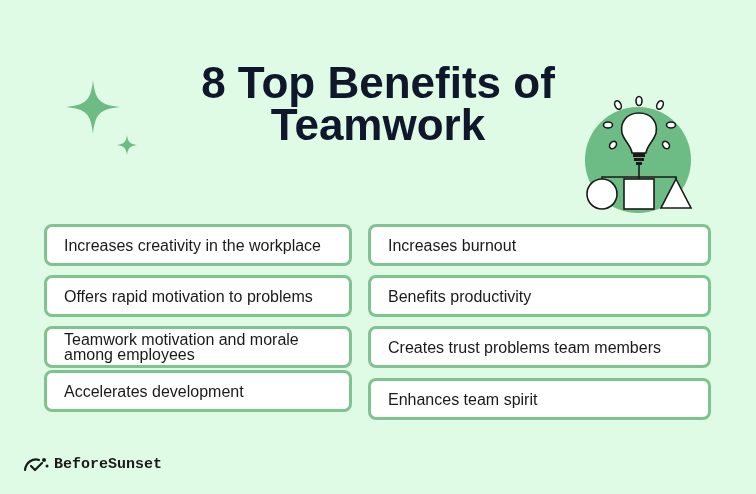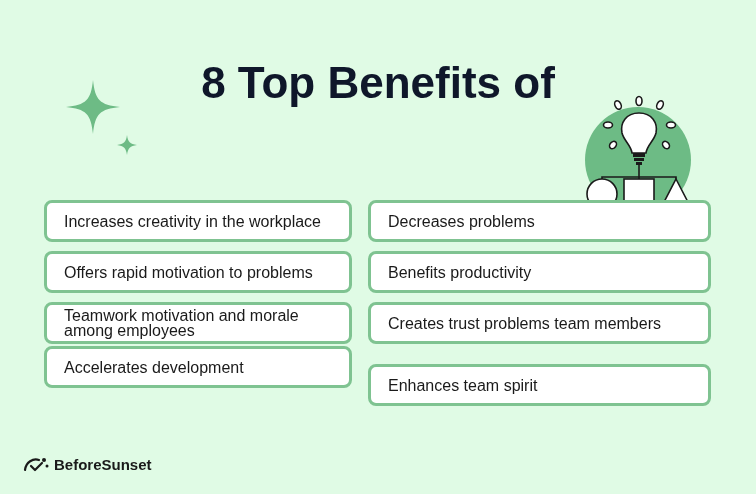--- a/index.html
+++ b/index.html
@@ -13,34 +13,35 @@
     position:absolute; left:0; width:756px; top:62px;
     text-align:center; font-weight:bold; font-size:44px; line-height:42px;
     color:#0f172a;
   }
   .card {
     position:absolute; box-sizing:border-box;
     background:#fff; border:3px solid #7fc391; border-radius:8px;
     width:308px; height:42px;
     padding:0 0 0 17px;
     display:flex; align-items:center;
-    font-size:16px; color:#1a1a1a; line-height:15px;
+    font-size:16px; color:#1a1a1a; line-height:15px;margin-top:24px;
   }
   .c1 { left:44px; }
   .c2 { left:368px; width:343px; }
   .sparkle { position:absolute; }
   .logo { position:absolute; left:22px; top:455px; display:flex; align-items:center; gap:4px; }
-  .logo-text { font-size:15px; font-weight:bold; color:#1a1a1a; }
+  .logo-text { font-size:15px; font-weight:bold; color:#1a1a1a;font-family:Liberation Mono, monospace; }
   .illu { position:absolute; left:582px; top:95px; }
 </style>
 </head>
 <body>
 
 <div class="title">
   <div>8 Top Benefits of</div>
+  <div>Teamwork</div>
 </div>
 
 <svg class="sparkle" style="left:64px;top:78px" width="58" height="58" viewBox="0 0 58 58">
   <path d="M29 2 C31 22 36 27 56 29 C36 31 31 36 29 56 C27 36 22 31 2 29 C22 27 27 22 29 2Z" fill="#6dbb85"></path>
 </svg>
 <svg class="sparkle" style="left:116px;top:134px" width="22" height="22" viewBox="0 0 22 22">
   <path d="M11 1 C12 8 14 10 21 11 C14 12 12 14 11 21 C10 14 8 12 1 11 C8 10 10 8 11 1Z" fill="#6dbb85"></path>
 </svg>
 
 <svg class="illu" width="120" height="120" viewBox="0 0 120 120">
@@ -76,29 +77,29 @@
   <span>Offers rapid motivation to problems</span>
 </div>
 <div class="card c1" style="top:302px">
   <span style="width:260px">Teamwork motivation and morale among employees</span>
 </div>
 <div class="card c1" style="top:346px">
   <span>Accelerates development</span>
 </div>
 
 <div class="card c2" style="top:200px">
-  <span>Decreases problems</span>
+  <span>Increases burnout</span>
 </div>
 <div class="card c2" style="top:251px">
   <span>Benefits productivity</span>
 </div>
 <div class="card c2" style="top:302px">
   <span>Creates trust problems team members</span>
 </div>
-<div class="card c2" style="top:364px">
+<div class="card c2" style="top:354px">
   <span>Enhances team spirit</span>
 </div>
 
 <div class="logo">
   <svg width="28" height="18" viewBox="0 0 28 18">
     <path d="M3 15 C4 7 11 3 17 5" stroke="#1a1a1a" stroke-width="2.2" fill="none" stroke-linecap="round"></path>
     <path d="M9 11 L13 15 L20 8" stroke="#1a1a1a" stroke-width="2.2" fill="none" stroke-linecap="round" stroke-linejoin="round"></path>
     <circle cx="22" cy="5" r="2" fill="#1a1a1a"></circle>
     <circle cx="25" cy="11" r="1.5" fill="#1a1a1a"></circle>
   </svg>

